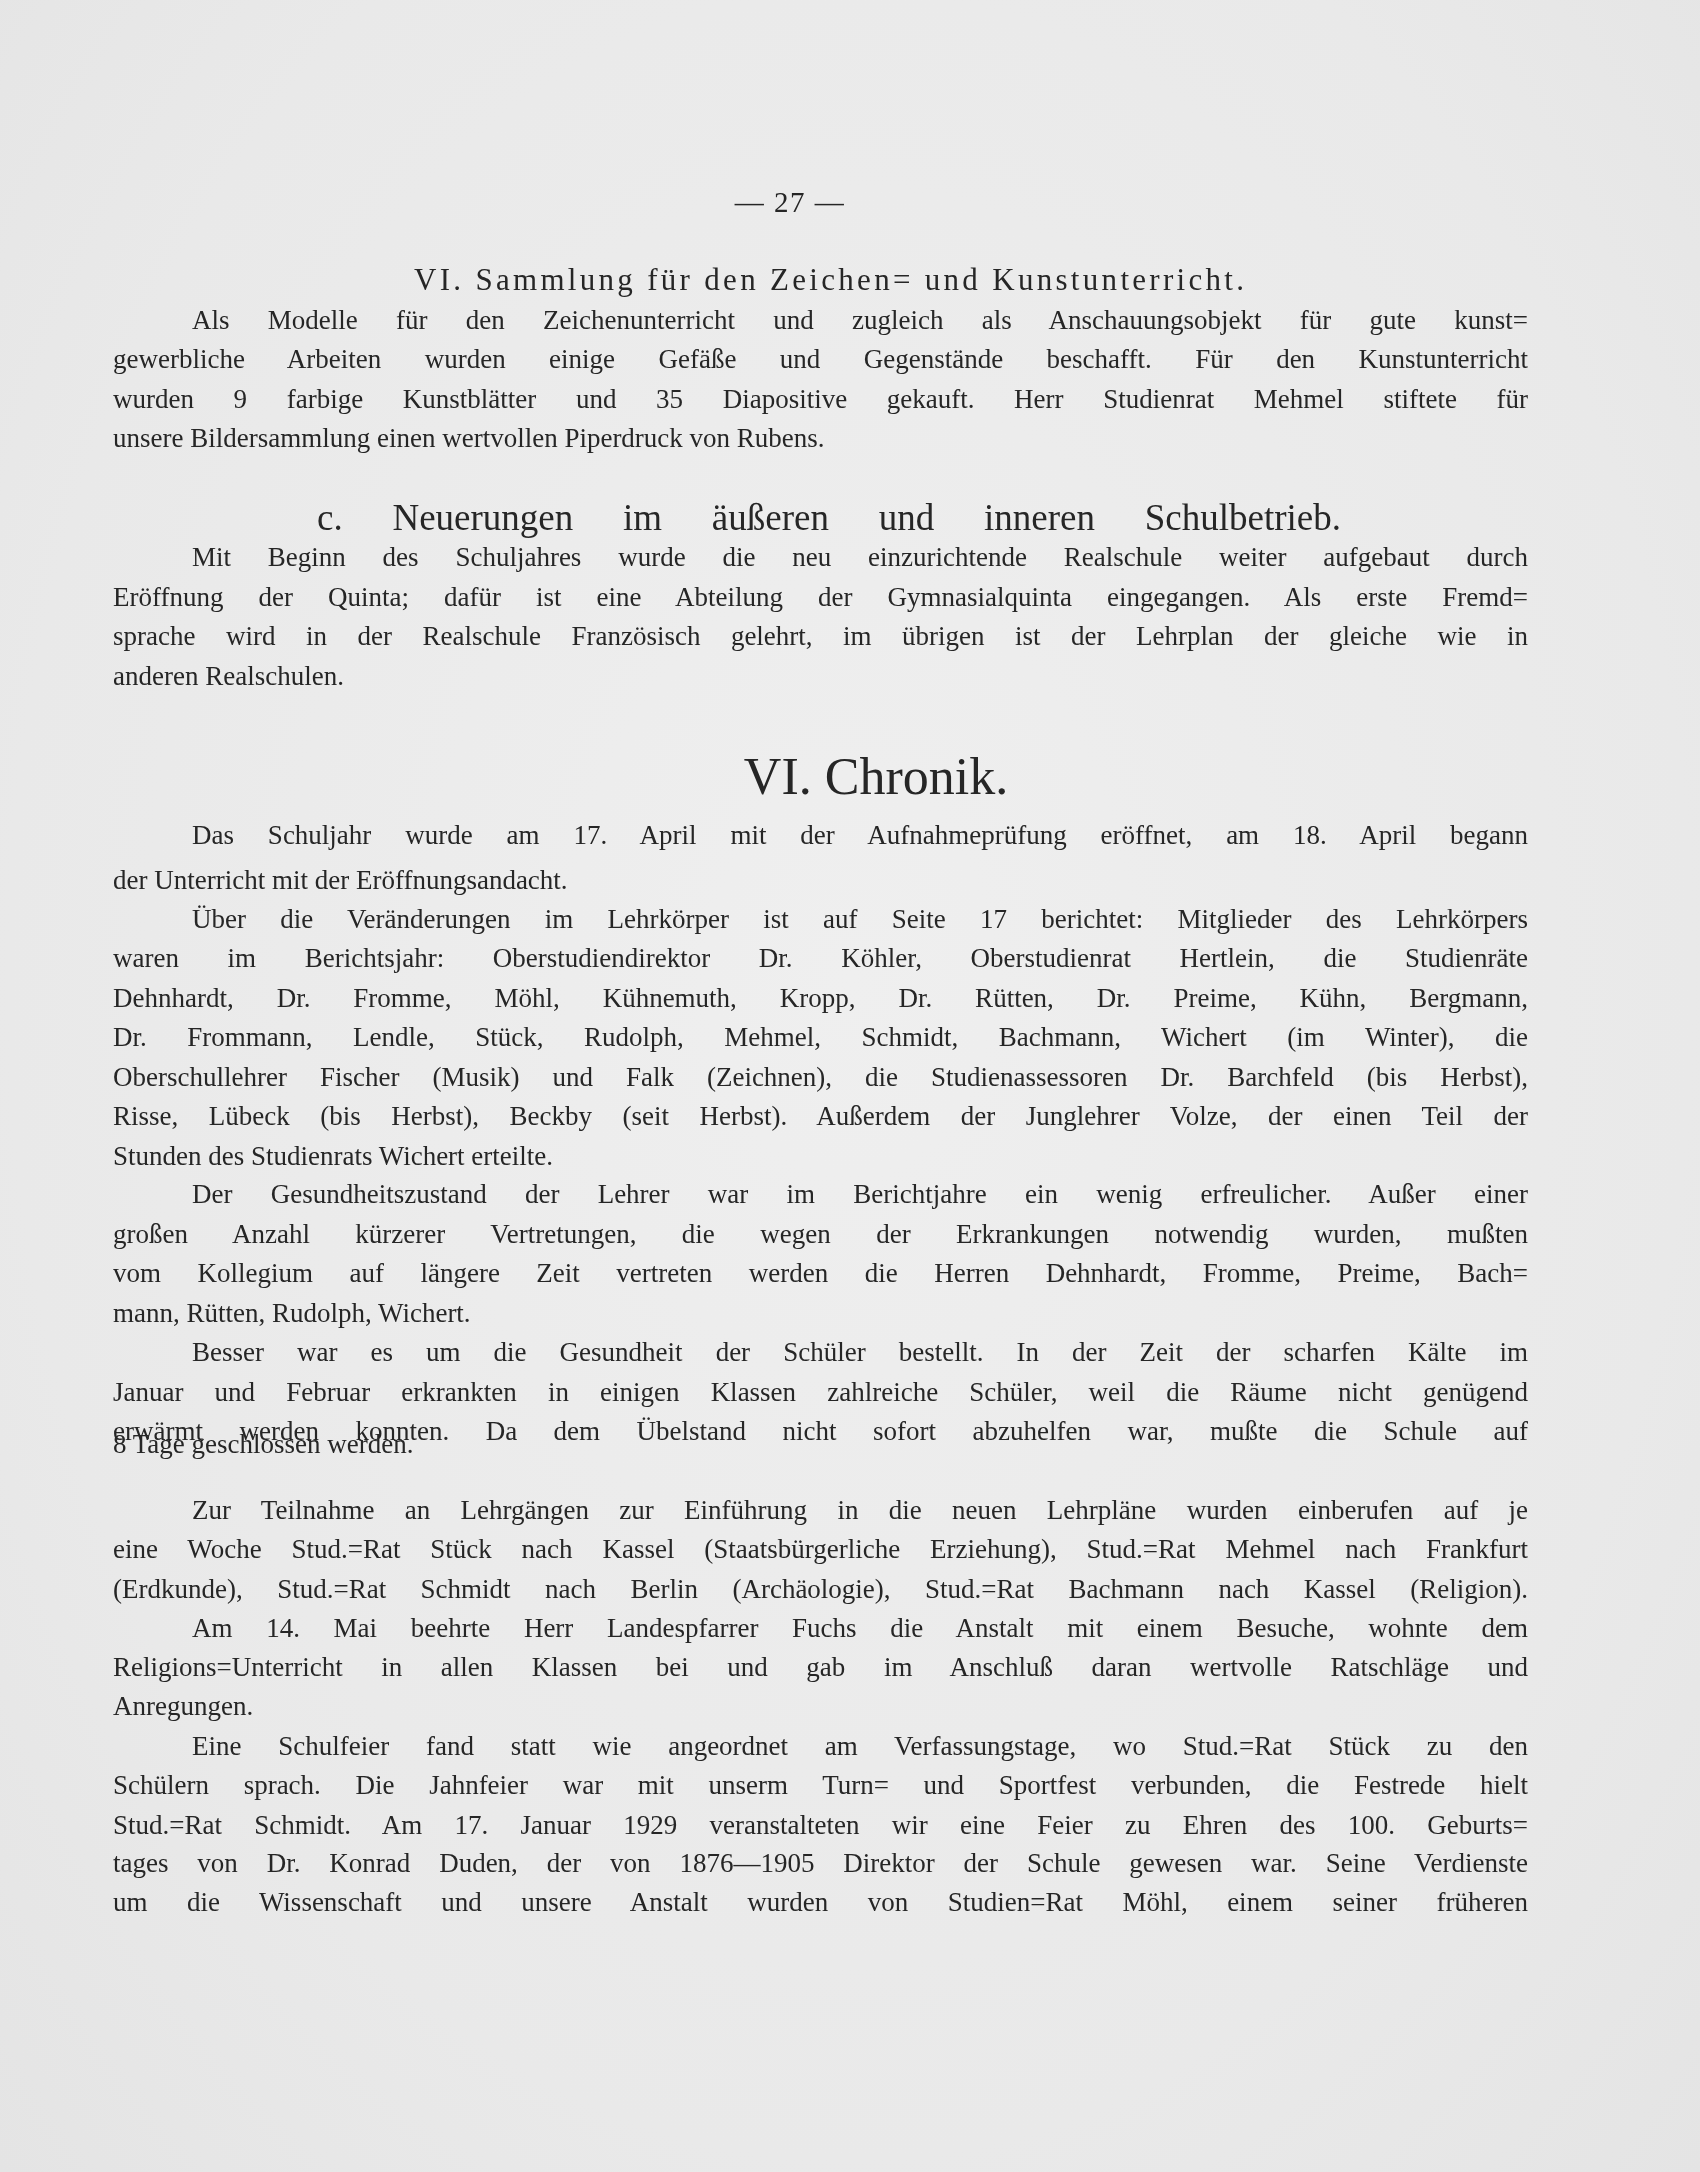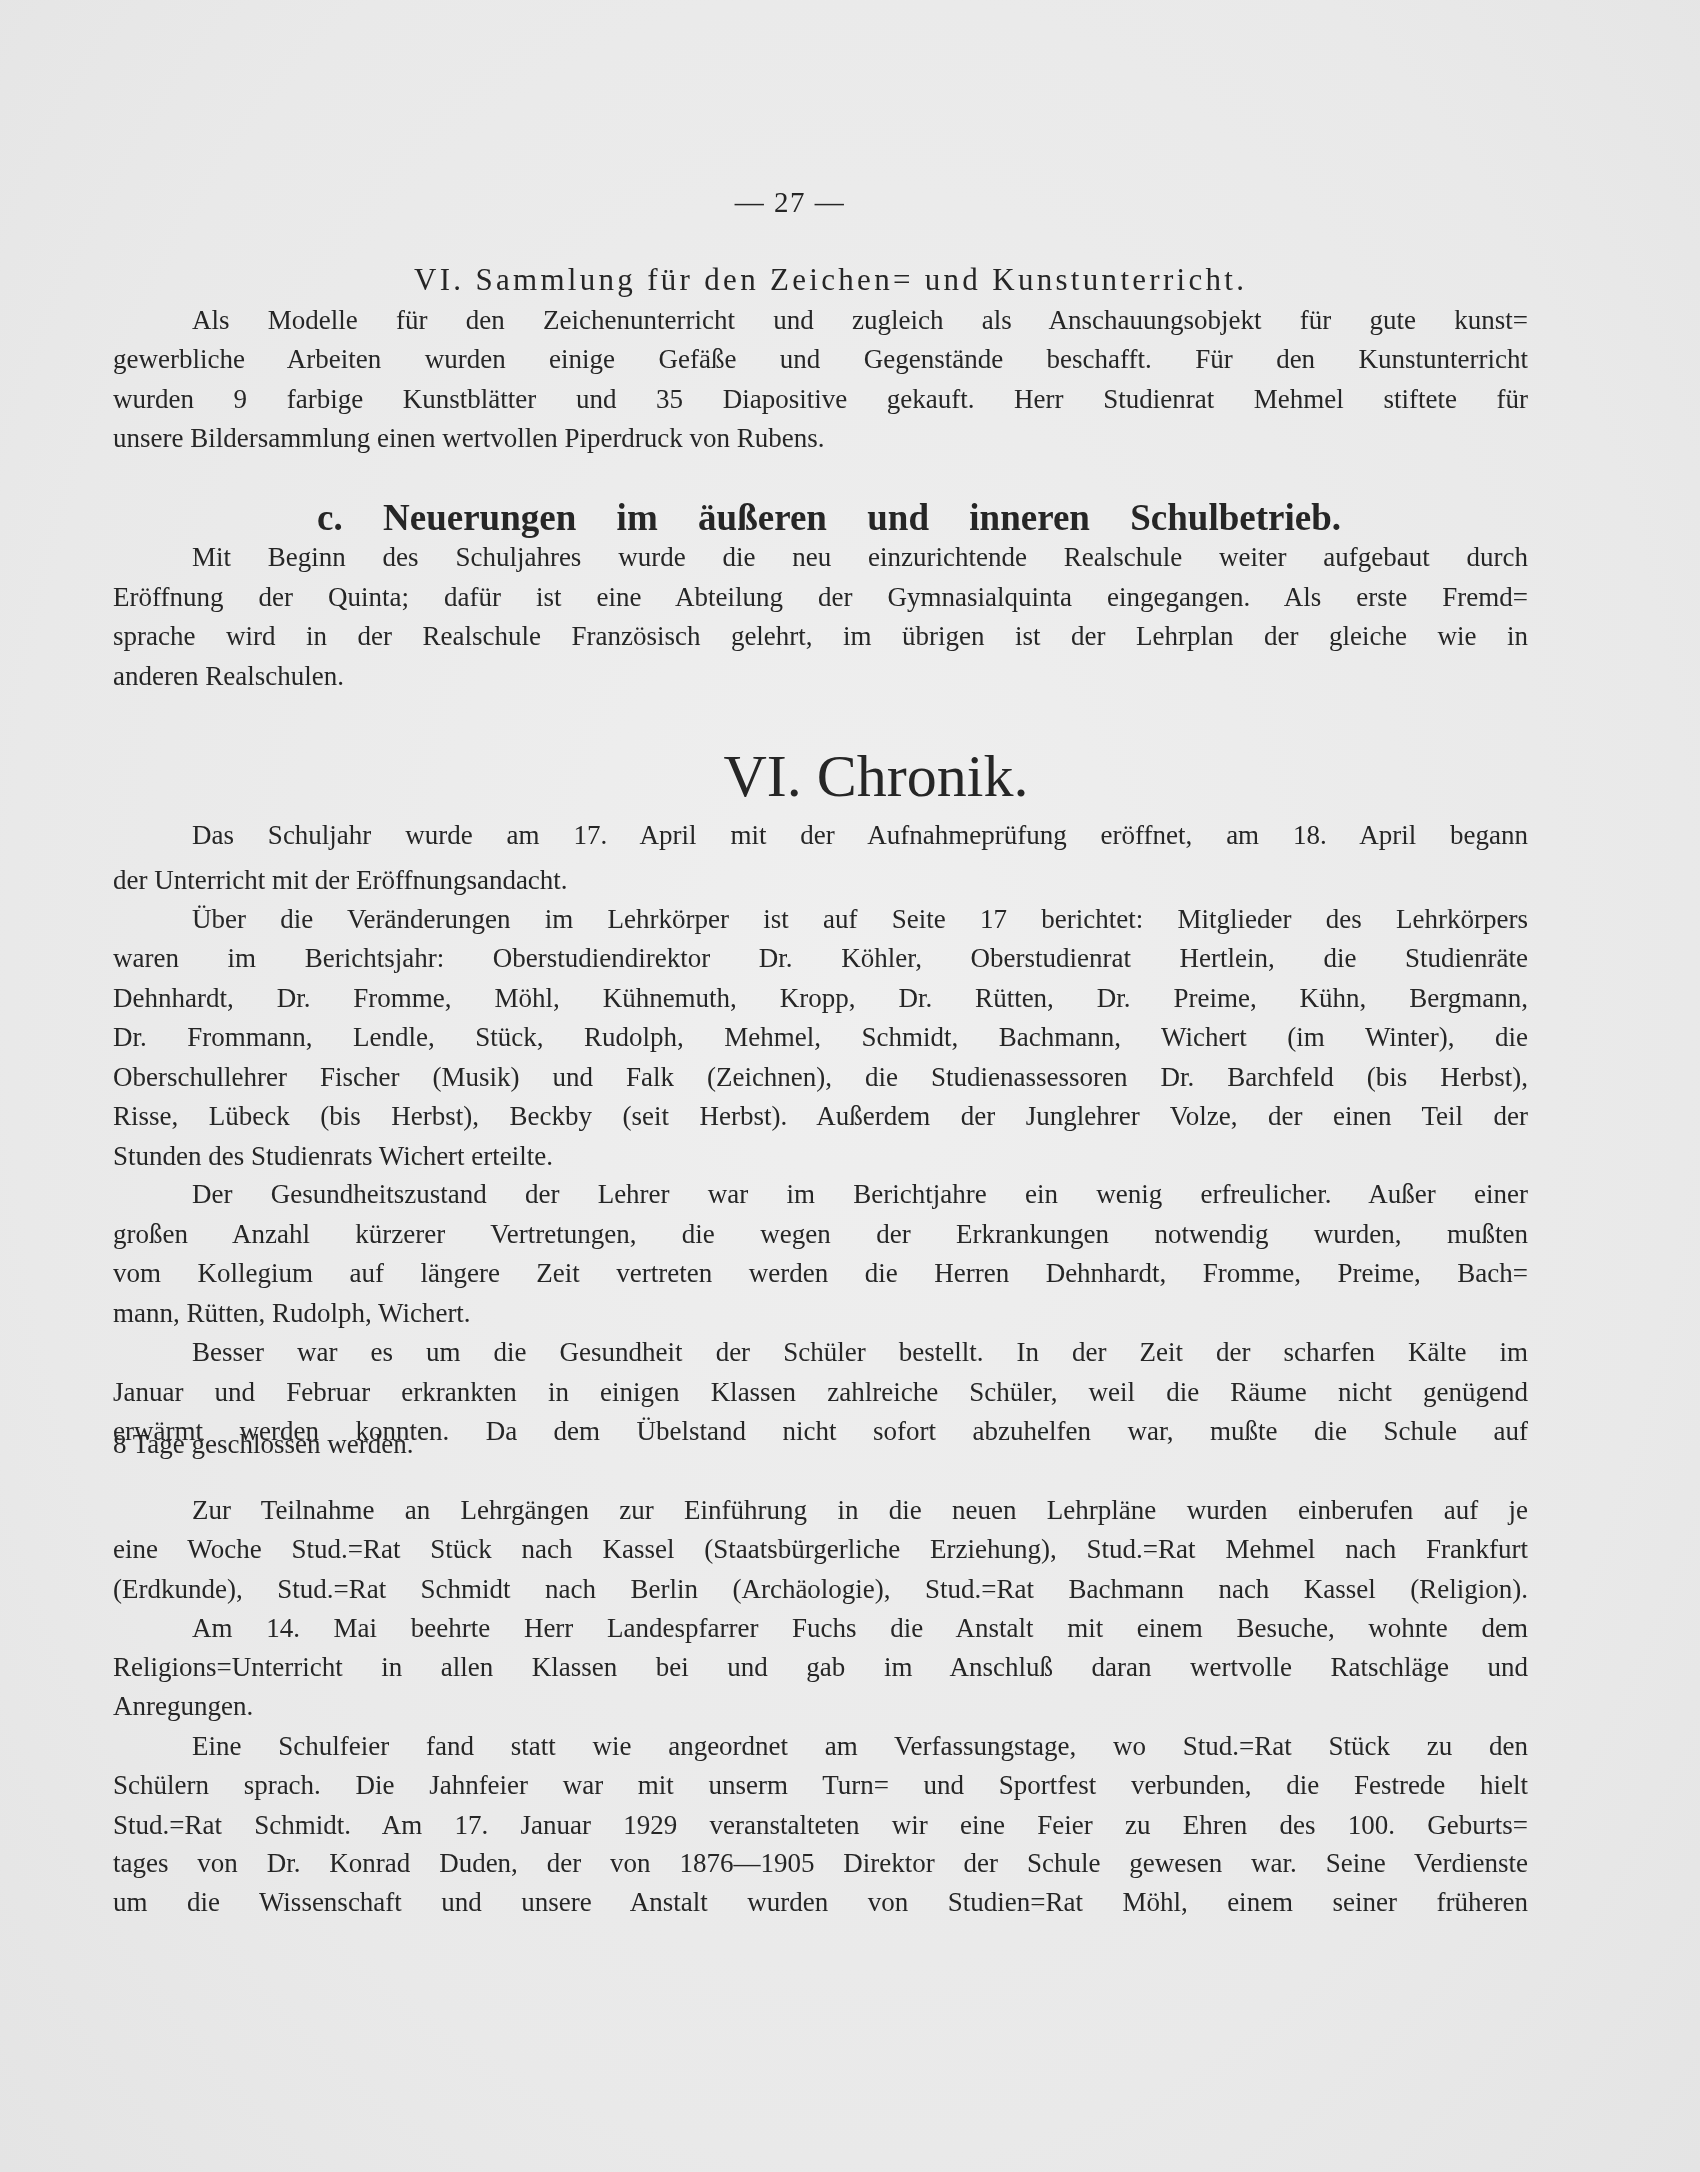--- a/index.html
+++ b/index.html
@@ -5,22 +5,22 @@
   html, body { margin:0; padding:0; }
   body { width:1701px; height:2172px; background:#ebebeb; position:relative; overflow:hidden;
          font-family:"Liberation Serif","DejaVu Serif",serif; color:#262626; }
   .page { position:absolute; left:0; top:0; width:1701px; height:2172px;
           background: radial-gradient(ellipse at 50% 45%, #efefef 0%, #e9e9e9 70%, #e4e4e4 100%); }
   .pagenum { position:absolute; top:183px; left:0; width:1580px; text-align:center;
              font-size:29px; line-height:39px; letter-spacing:1.5px; }
   .sec-heading { position:absolute; left:378px; width:892px; top:260px; font-size:31px; line-height:39px;
                  letter-spacing:3.3px; white-space:nowrap;margin-left:36px; }
   .sub-heading { position:absolute; left:317px; width:1024px; top:497px; font-size:37px; line-height:41px;
-                 font-weight:bold; white-space:nowrap; text-align:justify; text-align-last:justify; }
-  .chapter { position:absolute; left:0; width:1701px; top:740px; text-align:center; font-size:60px;
+                 font-weight:normal; white-space:nowrap; text-align:justify; text-align-last:justify; }
+  .chapter { position:absolute; left:0; width:1701px; top:740px; text-align:center; font-size:52px;
              line-height:73px; padding-left:51px; box-sizing:border-box; }
   .ln { position:absolute; left:113px; width:1415px; height:39px; font-size:27px; line-height:39px;
         white-space:nowrap; text-align:justify; text-align-last:justify; }
   .ln.indent { left:192px; width:1336px; }
   .ln.last { text-align:right; text-align-last:left; }
 </style>
 </head>
 <body>
 
 <div class="page">

